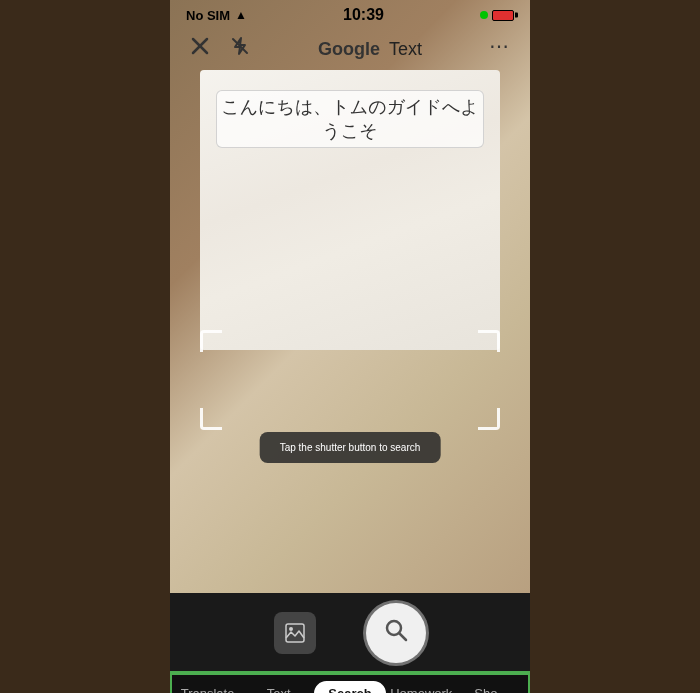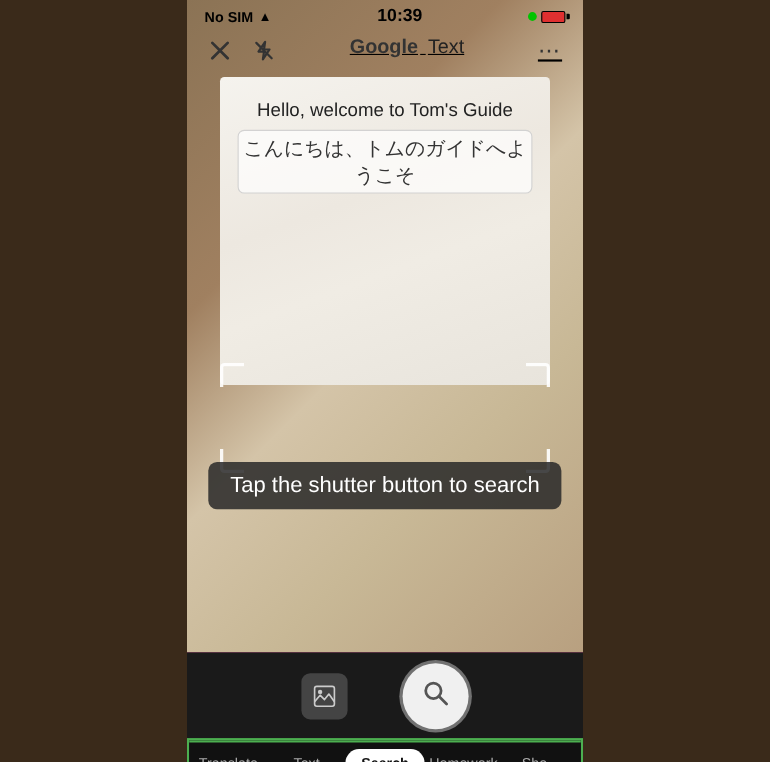--- a/index.html
+++ b/index.html
@@ -12,21 +12,21 @@
       display: flex;
       justify-content: center;
       align-items: center;
       font-family: -apple-system, BlinkMacSystemFont, 'Helvetica Neue', Arial, sans-serif;
     }
 
     .phone-wrapper {
       width: 360px;
       height: 693px;
       position: relative;
-      background: #ec4899;
+      background: #701a75;
       overflow: hidden;
     }
 
     
     .status-bar {
       display: flex;
       justify-content: space-between;
       align-items: center;
       padding: 6px 16px 4px;
       background: transparent;
@@ -83,28 +83,27 @@
       width: 3px;
       height: 5px;
       background: #000;
       border-radius: 0 1px 1px 0;
     }
 
     
     .toolbar {
       display: flex;
       justify-content: space-between;
-      align-items: flex-start;
+      align-items: flex-end;
       padding: 8px 16px;
       position: absolute;
       top: 24px;
       left: 0;
       right: 0;
       z-index: 10;
-      text-decoration: underline;
     }
 
     .toolbar-title {
       font-size: 18px;
       color: #222;
       font-weight: 400;
       display: flex;
       align-items: center;
       gap: 2px;
     }
@@ -219,21 +218,21 @@
     }
 
     
     .hint-text {
       position: absolute;
       bottom: 130px;
       left: 50%;
       transform: translateX(-50%);
       background: rgba(40,40,40,0.85);
       color: #fff;
-      font-size: 20px;
+      font-size: 10px;
       padding: 10px 20px;
       border-radius: 8px;
       white-space: nowrap;
       z-index: 5;
     }
 
     
     .bottom-controls {
       position: absolute;
       bottom: 0;
@@ -366,21 +365,20 @@
         <span class="google">Google</span>&nbsp;<span>Text</span>
       </div>
       <div class="toolbar-right">
         <div class="icon-btn">
           <span style="font-size:20px;color:#333;letter-spacing:2px;">⋯</span>
         </div>
       </div>
     </div>
 
     <div class="paper-area">
-      <div class="paper-text-original">Hello, welcome to Tom's Guide</div>
       <div class="paper-text-translated">こんにちは、トムのガイドへようこそ</div>
     </div>
 
     <div class="scan-bracket">
       <div class="bracket-tl"></div>
       <div class="bracket-tr"></div>
       <div class="bracket-bl"></div>
       <div class="bracket-br"></div>
     </div>
 

